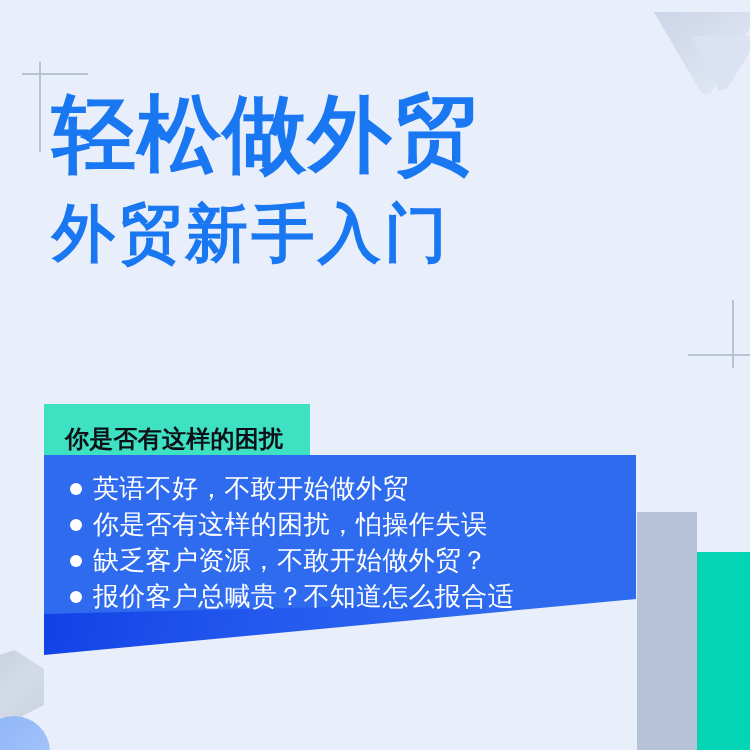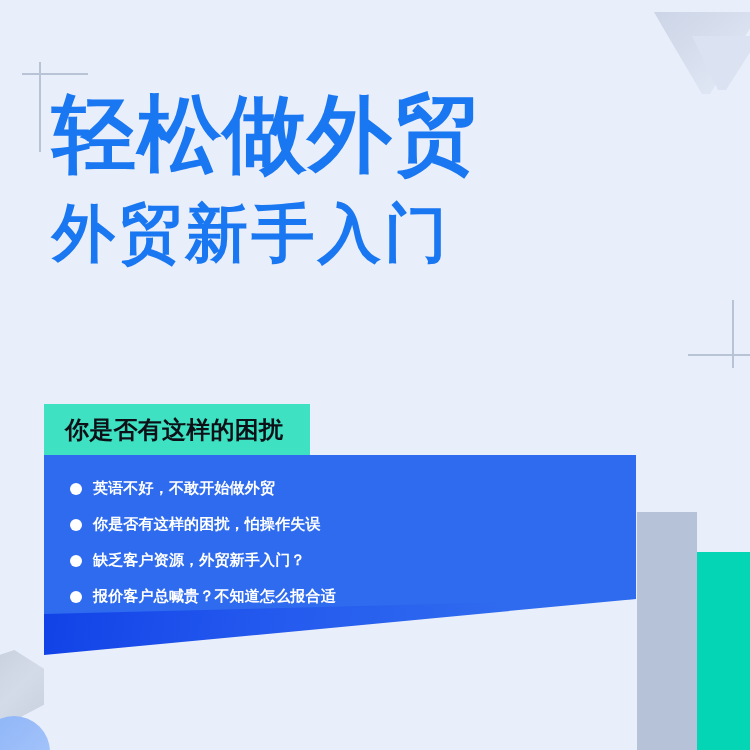--- a/index.html
+++ b/index.html
@@ -107,21 +107,21 @@
 
   
   .badge {
     position: absolute;
     left: 44px;
     top: 404px;
     width: 266px;
     height: 51px;
     background: #3ee2c3;
     display: flex;
-    align-items: center;
+    align-items: flex-end;
     z-index: 4;
   }
   .badge-text {
     color: #0d1117;
     font-size: 24px;
     font-weight: 700;
     letter-spacing: 0.01em;
     margin-left: 21px;
   }
 
@@ -161,22 +161,22 @@
   }
   .dot {
     width: 12px; height: 12px;
     border-radius: 50%;
     background: #ffffff;
     flex: 0 0 auto;
     margin-right: 11px;
   }
   .bullet-text {
     color: #ffffff;
-    font-size: 15px;
-    font-weight: 700;
+    font-size: 26px;
+    font-weight: 400;
     letter-spacing: 0.012em;
     white-space: nowrap;
   }
 </style>
 </head>
 <body>
 
 <div id="poster">
 
   <div class="deco chevron-wrap">
@@ -218,21 +218,21 @@
       <div class="bullet">
         <span class="dot"></span>
         <span class="bullet-text">英语不好，不敢开始做外贸</span>
       </div>
       <div class="bullet">
         <span class="dot"></span>
         <span class="bullet-text">你是否有这样的困扰，怕操作失误</span>
       </div>
       <div class="bullet">
         <span class="dot"></span>
-        <span class="bullet-text">缺乏客户资源，外贸新手入门？</span>
+        <span class="bullet-text">缺乏客户资源，不敢开始做外贸？</span>
       </div>
       <div class="bullet">
         <span class="dot"></span>
         <span class="bullet-text">报价客户总喊贵？不知道怎么报合适</span>
       </div>
     </div>
   </div>
 
   <div class="deco bar-gray"></div>
   <div class="deco bar-teal"></div>

